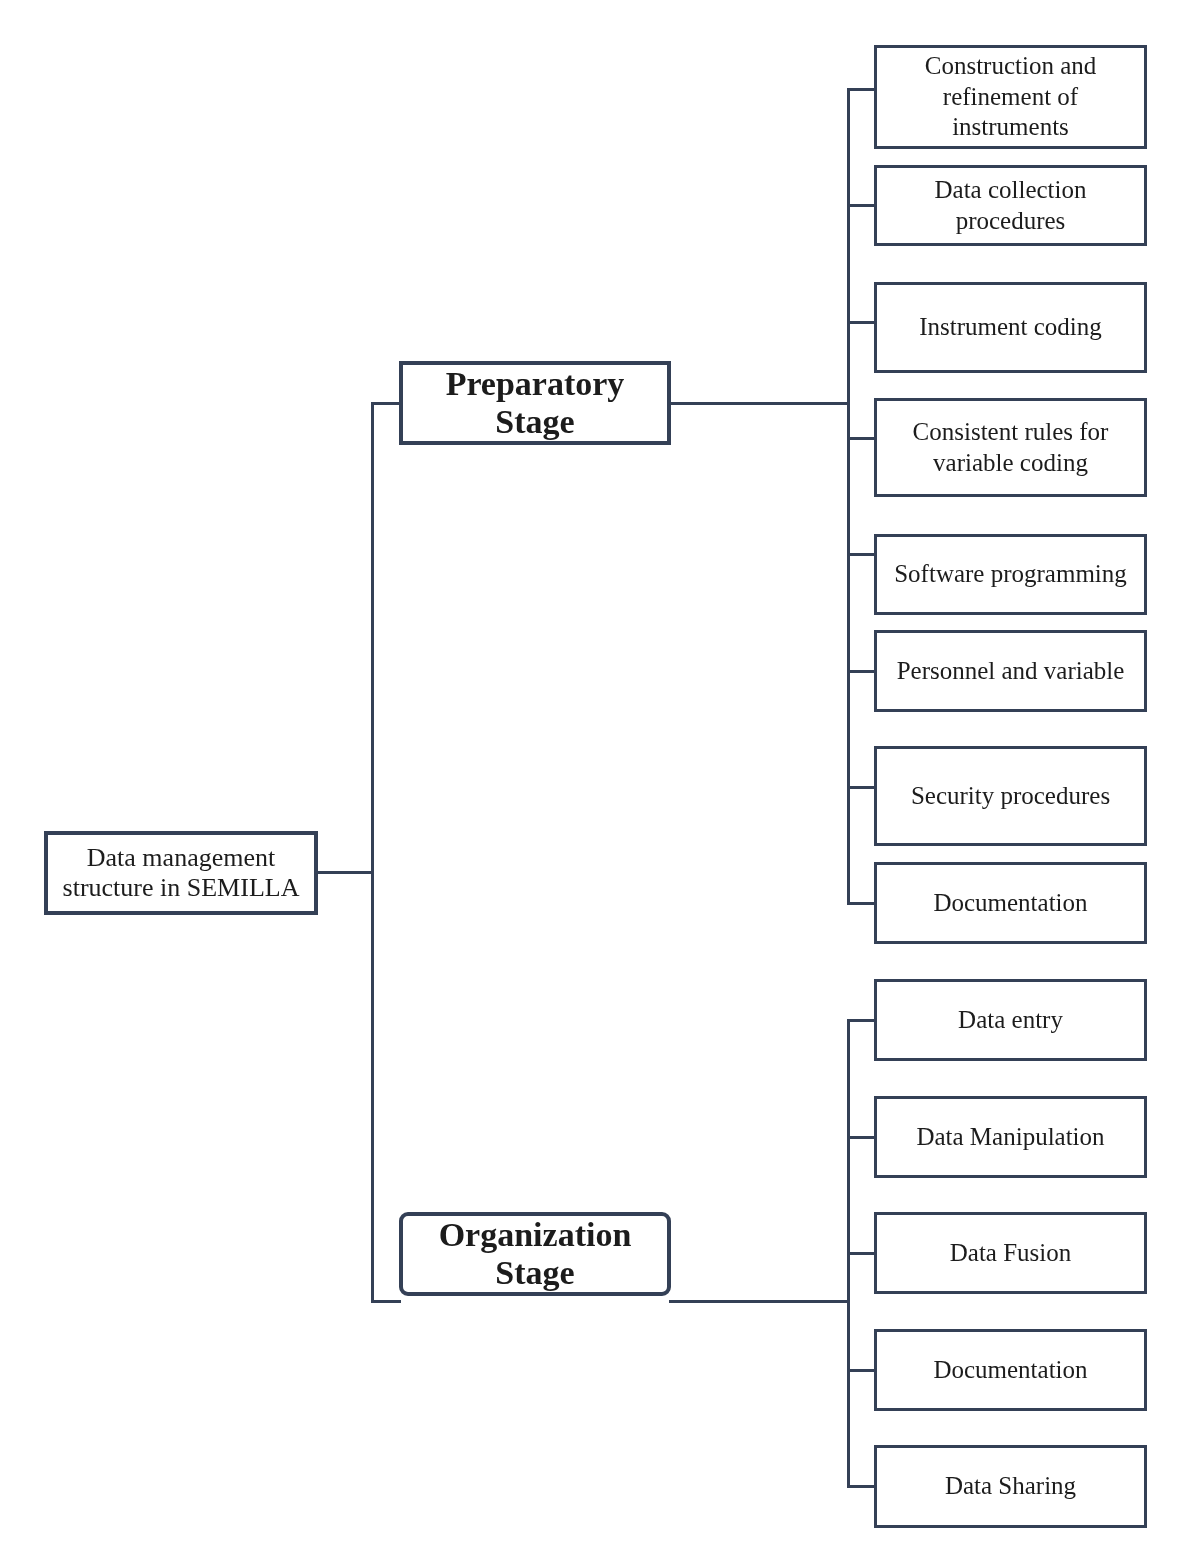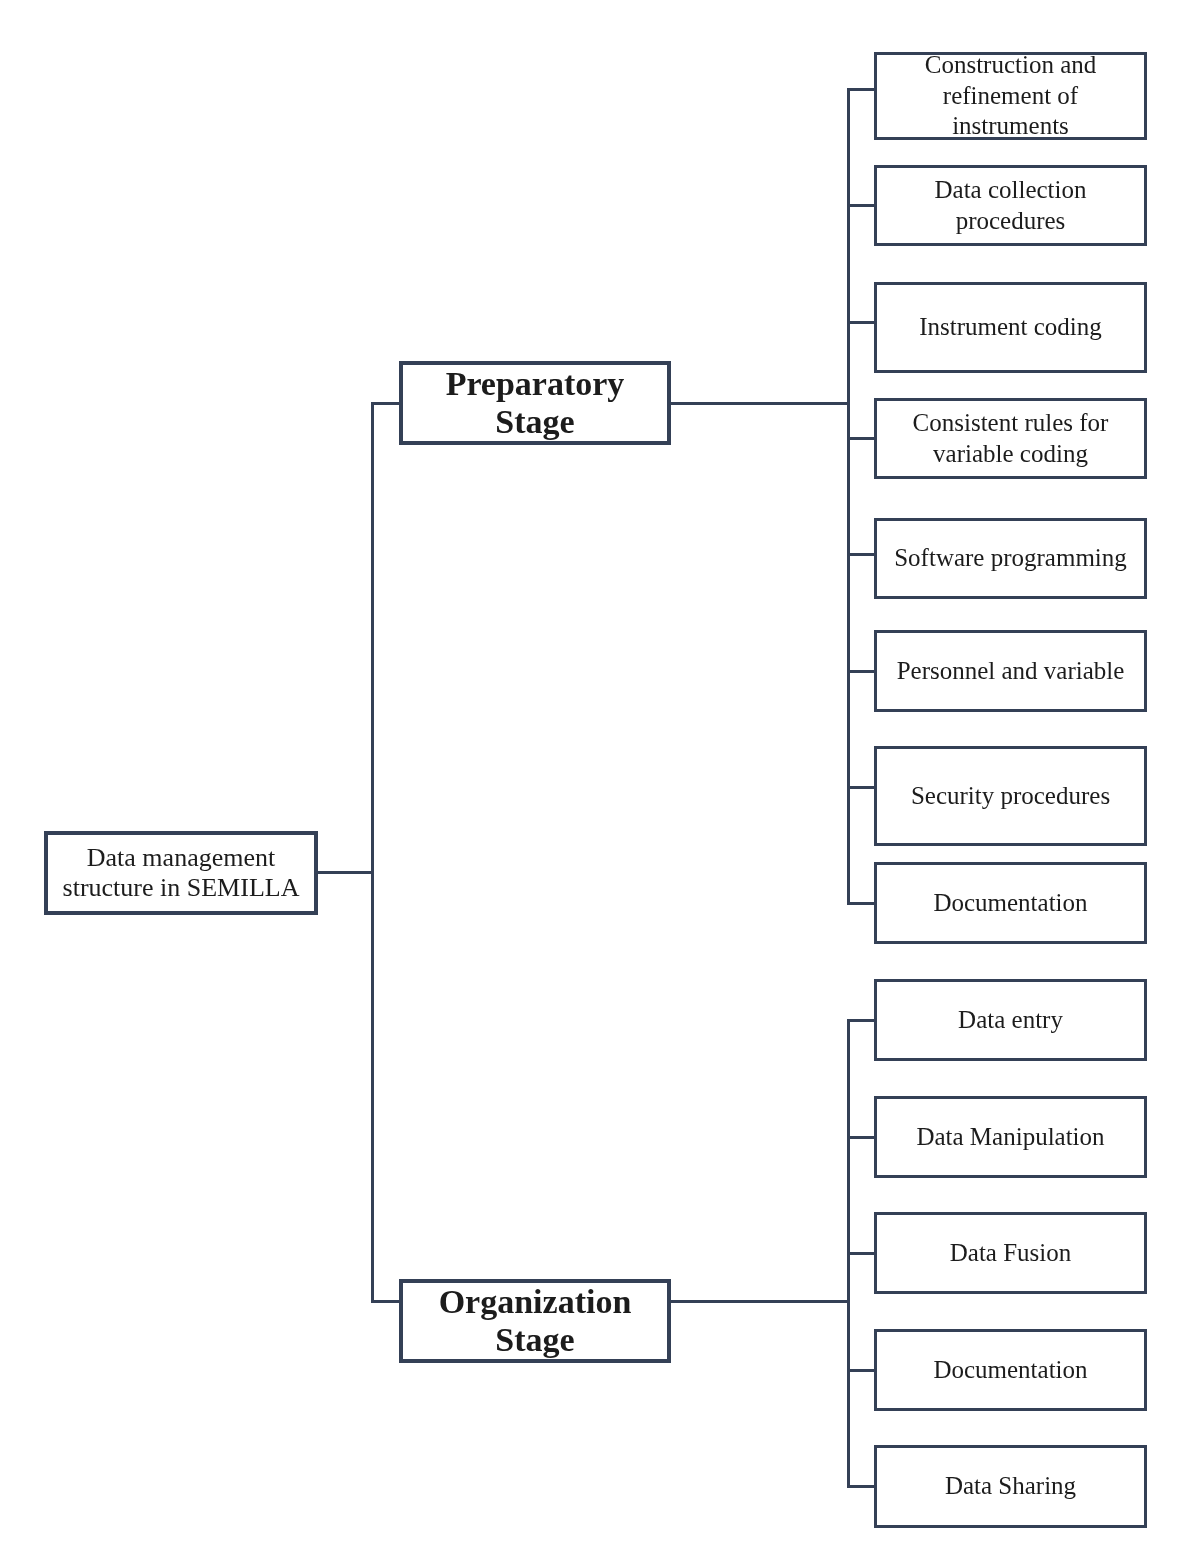--- a/index.html
+++ b/index.html
@@ -77,41 +77,41 @@
   <div class="hline" style="left:847px;top:1485px;width:28px;"></div>
 
   <div class="node root" style="left:44px;top:831px;">
     <span>Data management
 structure in SEMILLA</span>
   </div>
 
   <div class="node stage" style="left:399px;top:361px;">
     <span>Preparatory Stage</span>
   </div>
-  <div class="node stage" style="left:399px;top:1279px;">
+  <div class="node stage" style="left:399px;top:1212px;border-radius:9px;">
     <span>Organization Stage</span>
   </div>
 
-  <div class="node leaf" style="left:874px;top:52px;height:88px;">
+  <div class="node leaf" style="left:874px;top:45px;height:104px;">
     <span>Construction and
 refinement of
 instruments</span>
   </div>
   <div class="node leaf" style="left:874px;top:165px;height:81px;">
     <span>Data collection
 procedures</span>
   </div>
   <div class="node leaf" style="left:874px;top:282px;height:91px;">
     <span>Instrument coding</span>
   </div>
-  <div class="node leaf" style="left:874px;top:398px;height:81px;">
+  <div class="node leaf" style="left:874px;top:398px;height:99px;">
     <span>Consistent rules for
 variable coding</span>
   </div>
-  <div class="node leaf" style="left:874px;top:518px;height:81px;">
+  <div class="node leaf" style="left:874px;top:534px;height:81px;">
     <span>Software programming</span>
   </div>
   <div class="node leaf" style="left:874px;top:630px;height:82px;">
     <span>Personnel and variable</span>
   </div>
   <div class="node leaf" style="left:874px;top:746px;height:100px;">
     <span>Security procedures</span>
   </div>
   <div class="node leaf" style="left:874px;top:862px;height:82px;">
     <span>Documentation</span>

